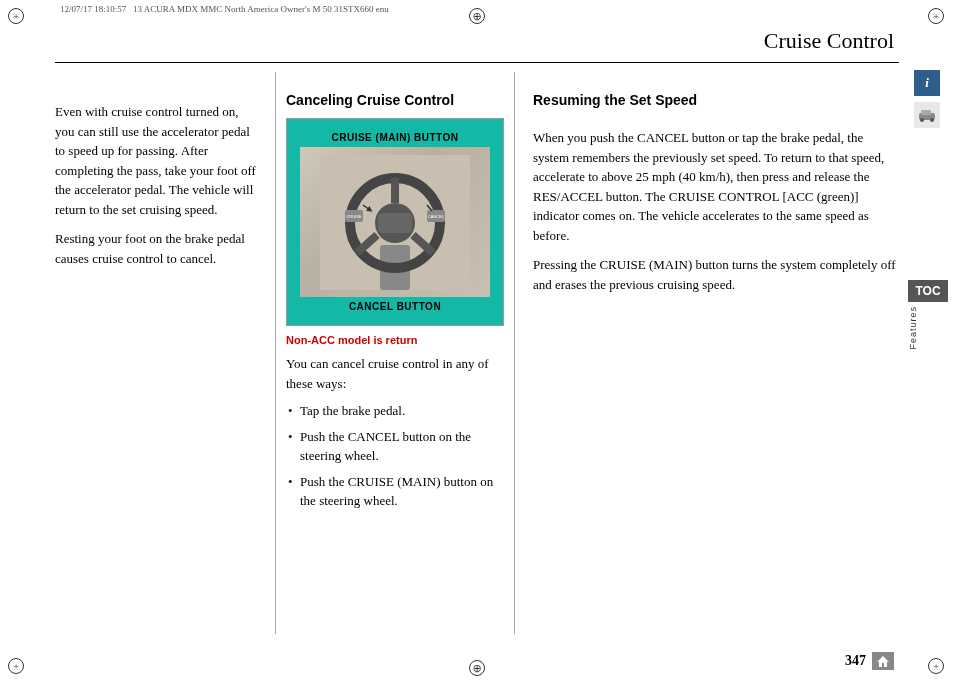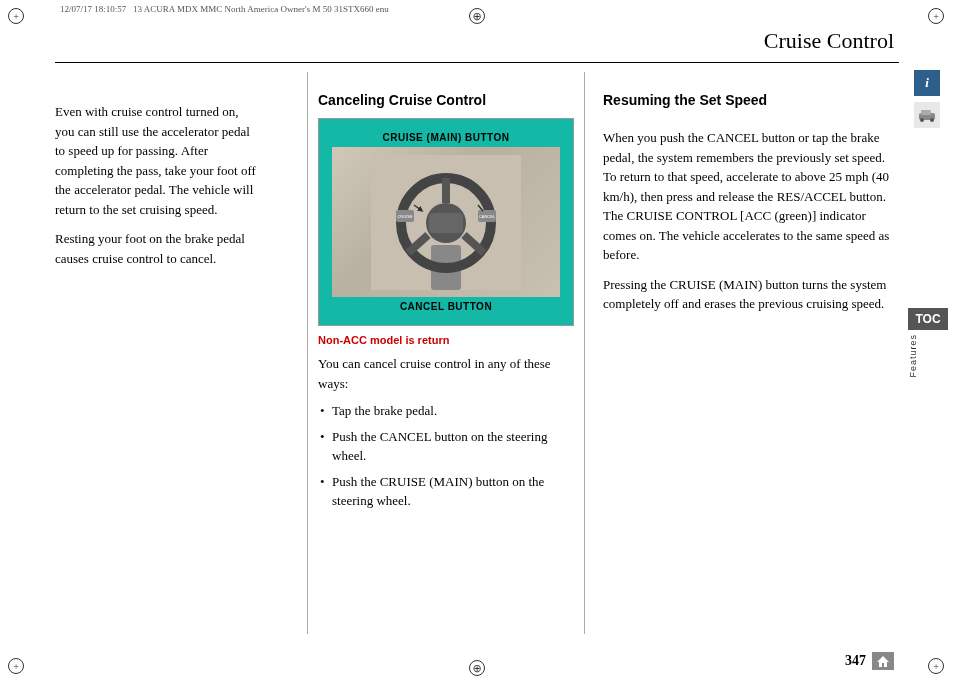--- a/index.html
+++ b/index.html
@@ -90,21 +90,20 @@
       text-align: center;
     }
 
     .toc-box {
       background: #555;
       color: #fff;
       font-size: 12px;
       font-weight: bold;
       padding: 4px 3px;
       font-family: Arial, sans-serif;
-      margin-top: 28px;
     }
 
     .features-label {
       font-size: 9px;
       color: #333;
       writing-mode: vertical-rl;
       transform: rotate(180deg);
       margin-top: 4px;
       letter-spacing: 1px;
       font-family: Arial, sans-serif;
@@ -131,27 +130,26 @@
     }
 
     .left-col p {
       line-height: 1.5;
       margin-bottom: 10px;
       font-size: 13px;
     }
 
     
     .mid-col {
-      width: 278px;
+      width: 240px;
       padding: 0 10px;
       flex-shrink: 0;
       border-left: 1px solid #aaa;
       border-right: 1px solid #aaa;
       padding-top: 20px;
-      margin-left: 32px;
     }
 
     .section-title {
       font-size: 14px;
       font-weight: bold;
       margin-bottom: 10px;
       font-family: Arial, sans-serif;
     }
 
     

